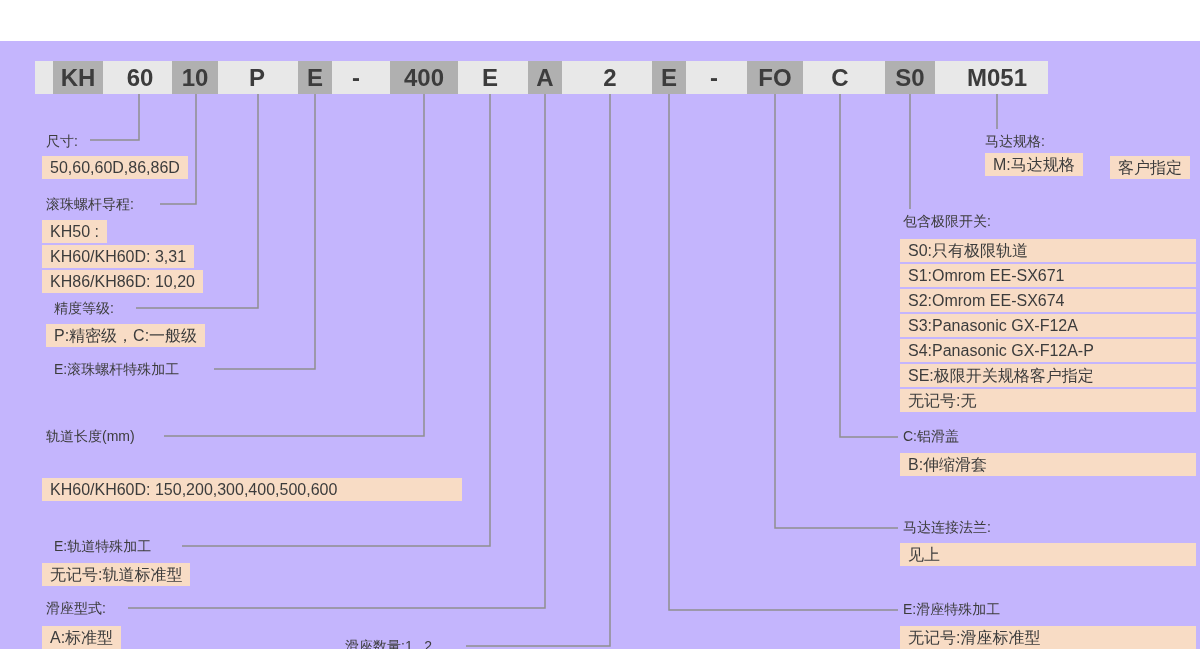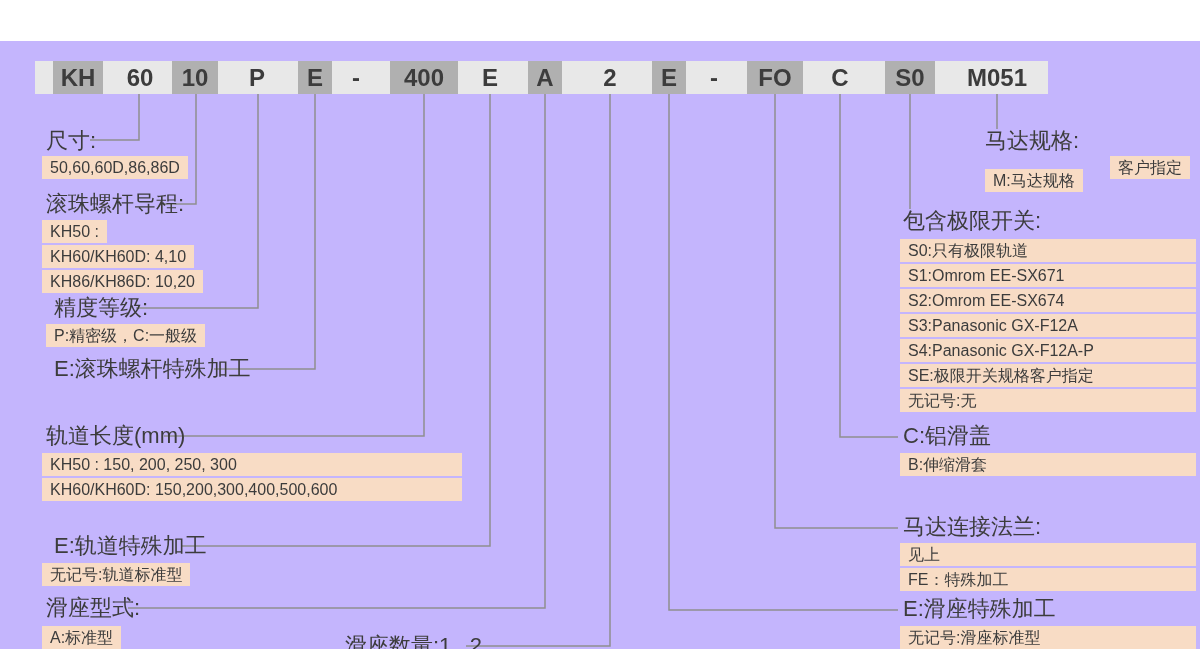--- a/index.html
+++ b/index.html
@@ -4,21 +4,21 @@
 <style>
   * { margin:0; padding:0; box-sizing:border-box; }
   html,body { background:#ffffff; }
   body { font-family:"Liberation Sans","DejaVu Sans",sans-serif; color:#3c3c3c; }
   .page { position:relative; width:1200px; height:649px; background:#c4b5fd; overflow:hidden;margin-top:41px; }
   .lines { position:absolute; left:0; top:0; }
   .bar { position:absolute; left:35px; top:20px; width:1013px; height:33px; background:#e8e8e8; }
   .seg { position:absolute; top:20px; height:33px; line-height:33px; text-align:center;
          font-size:24px; font-weight:600; color:#3c3c3c; }
   .seg.boxed { background:#b0b0b0; }
-  .label { position:absolute; font-size:22px; line-height:20px; white-space:nowrap; color:#3c3c3c; }
+  .label { position:absolute; font-size:14px; line-height:20px; white-space:nowrap; color:#3c3c3c; }
   .opt { position:absolute; height:23px; line-height:23px; background:#f8dcc5;
          font-size:16px; padding:0 8px; white-space:nowrap; color:#3c3c3c; }
 </style>
 </head>
 <body>
 
 <div class="page">
 
   <div class="bar"></div>
 
@@ -55,57 +55,55 @@
   <span class="seg boxed" style="left:747px;width:56px">FO</span>
   <span class="seg" style="left:815px;width:50px">C</span>
   <span class="seg boxed" style="left:885px;width:50px">S0</span>
   <span class="seg" style="left:962px;width:70px">M051</span>
 
   <div class="label" style="left:46px;top:90px">尺寸:</div>
   <div class="opt" style="left:42px;top:115px">50,60,60D,86,86D</div>
 
   <div class="label" style="left:46px;top:153px">滚珠螺杆导程:</div>
   <div class="opt" style="left:42px;top:179px">KH50 :</div>
-  <div class="opt" style="left:42px;top:204px">KH60/KH60D: 4,10</div>
+  <div class="opt" style="left:42px;top:204px">KH60/KH60D: 3,31</div>
   <div class="opt" style="left:42px;top:229px">KH86/KH86D: 10,20</div>
 
   <div class="label" style="left:54px;top:257px">精度等级:</div>
   <div class="opt" style="left:46px;top:283px">P:精密级，C:一般级</div>
 
   <div class="label" style="left:54px;top:318px">E:滚珠螺杆特殊加工</div>
 
   <div class="label" style="left:46px;top:385px">轨道长度(mm)</div>
-  <div class="opt" style="left:42px;top:412px;width:420px">KH50 : 150, 200, 250, 300</div>
   <div class="opt" style="left:42px;top:437px;width:420px">KH60/KH60D: 150,200,300,400,500,600</div>
 
   <div class="label" style="left:54px;top:495px">E:轨道特殊加工</div>
   <div class="opt" style="left:42px;top:522px">无记号:轨道标准型</div>
 
   <div class="label" style="left:46px;top:557px">滑座型式:</div>
   <div class="opt" style="left:42px;top:585px">A:标准型</div>
   <div class="opt" style="left:42px;top:611px">S:轻载型</div>
 
   <div class="label" style="left:345px;top:595px">滑座数量:1 , 2</div>
 
   <div class="label" style="left:985px;top:90px">马达规格:</div>
-  <div class="opt" style="left:985px;top:128px">M:马达规格</div>
+  <div class="opt" style="left:985px;top:112px">M:马达规格</div>
   <div class="opt" style="left:1110px;top:115px">客户指定</div>
 
   <div class="label" style="left:903px;top:170px">包含极限开关:</div>
   <div class="opt" style="left:900px;top:198px;width:296px">S0:只有极限轨道</div>
   <div class="opt" style="left:900px;top:223px;width:296px">S1:Omrom EE-SX671</div>
   <div class="opt" style="left:900px;top:248px;width:296px">S2:Omrom EE-SX674</div>
   <div class="opt" style="left:900px;top:273px;width:296px">S3:Panasonic GX-F12A</div>
   <div class="opt" style="left:900px;top:298px;width:296px">S4:Panasonic GX-F12A-P</div>
   <div class="opt" style="left:900px;top:323px;width:296px">SE:极限开关规格客户指定</div>
   <div class="opt" style="left:900px;top:348px;width:296px">无记号:无</div>
 
   <div class="label" style="left:903px;top:385px">C:铝滑盖</div>
   <div class="opt" style="left:900px;top:412px;width:296px">B:伸缩滑套</div>
 
   <div class="label" style="left:903px;top:476px">马达连接法兰:</div>
   <div class="opt" style="left:900px;top:502px;width:296px">见上</div>
-  <div class="opt" style="left:900px;top:527px;width:296px">FE：特殊加工</div>
 
   <div class="label" style="left:903px;top:558px">E:滑座特殊加工</div>
   <div class="opt" style="left:900px;top:585px;width:296px">无记号:滑座标准型</div>
 
 </div>
 
 </body></html>

